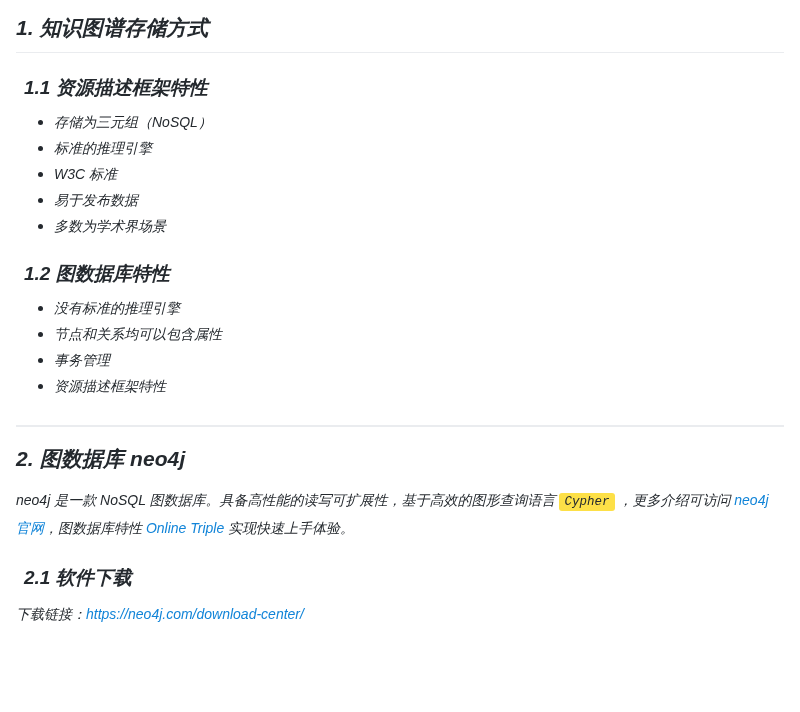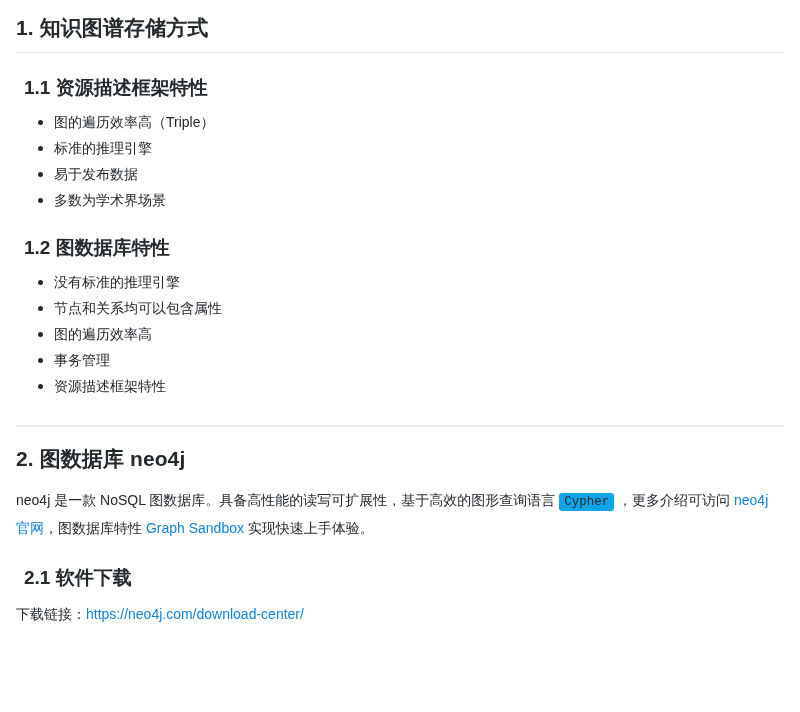--- a/index.html
+++ b/index.html
@@ -12,20 +12,21 @@
     height: 712px;
     overflow: hidden;
     font-family: "Liberation Sans", sans-serif;
     color: #24292e;
     -webkit-font-smoothing: antialiased;
   }
   .page {
     padding: 0 16px 0 16px;
     box-sizing: border-box;
     width: 800px;
+    font-style: italic;
   }
   h1.doc-h1 {
     font-size: 21px;
     font-weight: bold;
     margin: 8px 0 0 0;
     padding-bottom: 10px;
     border-bottom: 1px solid #eaecef;
     color: #24292e;
     letter-spacing: 0.1px;
   }
@@ -64,21 +65,21 @@
     background: #24292e;
   }
   hr.doc-rule {
     border: 0;
     border-top: 2px solid #eaecef;
     margin: 26px 0 0 0;
   }
   .code-inline {
     font-family: "Liberation Mono", monospace;
     font-size: 12.5px;
-    background: #0ea5e9;
+    background: #fde047;
     border-radius: 3px;
     padding: 2px 5px;
     color: #24292e;
   }
   a.doc-link {
     color: #1184d8;
     text-decoration: none;
   }
   .spacer-top { height: 6px; }
 </style>
@@ -87,41 +88,41 @@
 
 <div class="page">
 
   <div class="spacer-top"></div>
 
   <h1 class="doc-h1">1. 知识图谱存储方式</h1>
 
 
   <h2 class="doc-h2">1.1 资源描述框架特性</h2>
   <ul class="doc-list">
-    <li>图的遍历效率高（Triple）</li>
+    <li>存储为三元组（NoSQL）</li>
     <li>标准的推理引擎</li>
+    <li>W3C 标准</li>
     <li>易于发布数据</li>
     <li>多数为学术界场景</li>
   </ul>
 
   <h2 class="doc-h2">1.2 图数据库特性</h2>
   <ul class="doc-list">
     <li>没有标准的推理引擎</li>
     <li>节点和关系均可以包含属性</li>
-    <li>图的遍历效率高</li>
     <li>事务管理</li>
     <li>资源描述框架特性</li>
   </ul>
 
   <hr class="doc-rule">
 
   <h1 class="doc-h1" style="border-bottom:none; margin-top:18px; padding-bottom:0;">2. 图数据库 neo4j</h1>
 
   <p class="doc-p">
-    <span>neo4j 是一款 NoSQL 图数据库。具备高性能的读写可扩展性，基于高效的图形查询语言 </span><code class="code-inline">Cypher</code><span> ，更多介绍可访问 </span><a class="doc-link" href="#">neo4j 官网</a><span>，图数据库特性 </span><a class="doc-link" href="#">Graph Sandbox</a><span> 实现快速上手体验。</span>
+    <span>neo4j 是一款 NoSQL 图数据库。具备高性能的读写可扩展性，基于高效的图形查询语言 </span><code class="code-inline">Cypher</code><span> ，更多介绍可访问 </span><a class="doc-link" href="#">neo4j 官网</a><span>，图数据库特性 </span><a class="doc-link" href="#">Online Triple</a><span> 实现快速上手体验。</span>
   </p>
 
   <h2 class="doc-h2" style="margin-top:24px;">2.1 软件下载</h2>
 
   <p class="doc-p" style="margin-top:10px;">
     <span>下载链接：</span><a class="doc-link" href="#">https://neo4j.com/download-center/</a>
   </p>
 
 </div>
 

